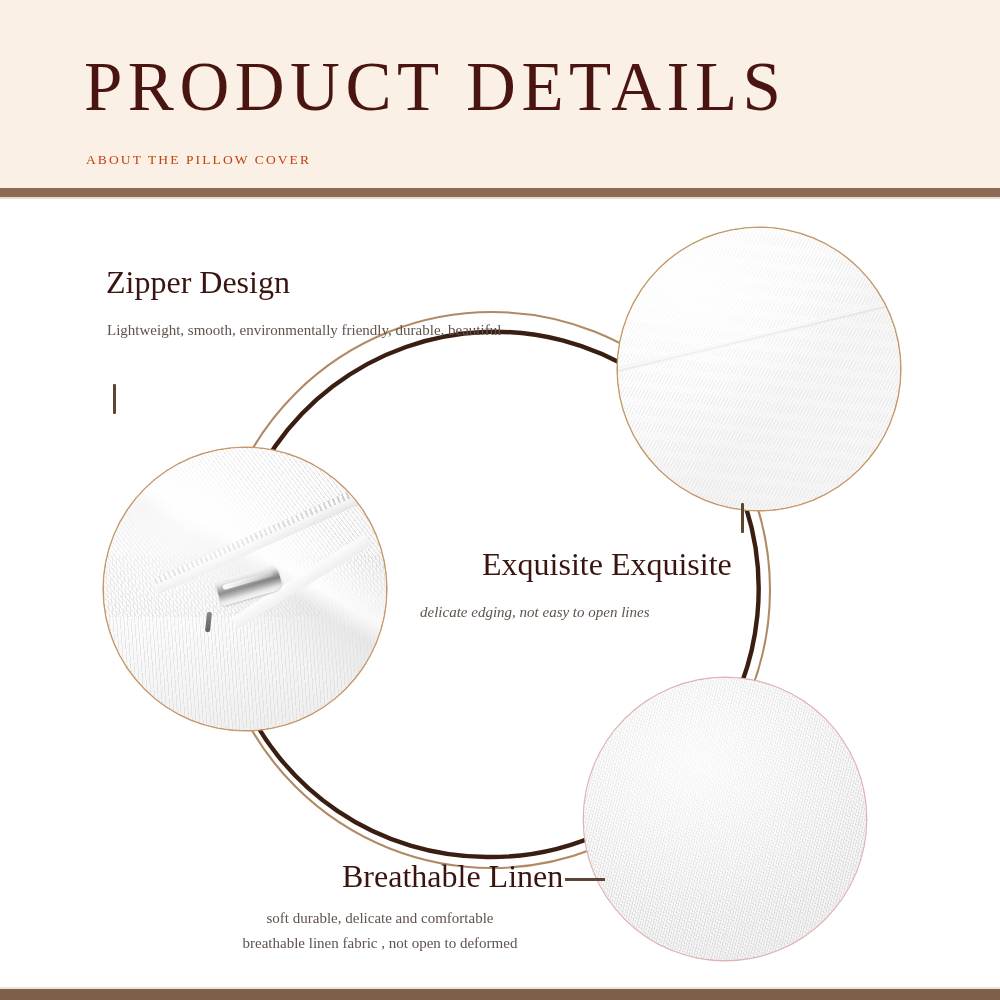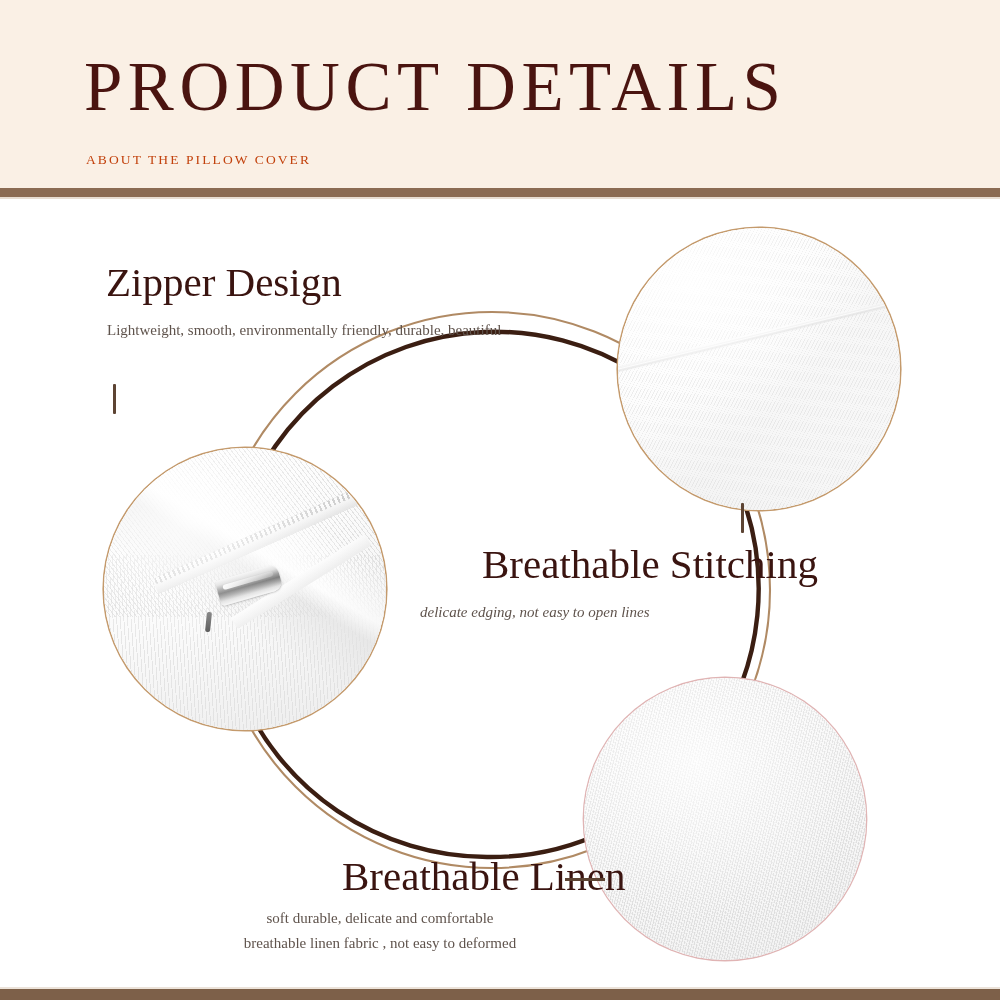--- a/index.html
+++ b/index.html
@@ -196,21 +196,21 @@
     position:absolute;inset:0;
     background:radial-gradient(115% 100% at 40% 30%,
       rgba(255,255,255,.8) 0%,rgba(250,250,250,.2) 55%,rgba(230,230,230,.35) 100%);
   }
 
   
   .feature-heading{
     position:absolute;
     font-family:"Liberation Serif",serif;
     color:#3a1410;
-    font-size:41px;line-height:36px;
+    font-size:32px;line-height:36px;
     white-space:nowrap;
   }
   .feature-body{
     position:absolute;
     font-family:"Liberation Serif",serif;
     color:#5f534c;
     font-size:15px;line-height:25px;
   }
   .tick{
     position:absolute;width:3px;background:#5d4433;border-radius:1px;
@@ -281,26 +281,26 @@
     <div class="warp"></div>
     <div class="weft"></div>
     <div class="shade"></div>
   </div>
 
   <div id="zipper-heading" class="feature-heading">Zipper Design</div>
   <div id="zipper-body" class="feature-body">Lightweight, smooth, environmentally friendly, durable, beautiful</div>
   <div id="zipper-tick" class="tick"></div>
 
   <div id="stitching-tick" class="tick"></div>
-  <div id="stitching-heading" class="feature-heading">Breathable Stitching</div>
+  <div id="stitching-heading" class="feature-heading">Exquisite Exquisite</div>
   <div id="stitching-body" class="feature-body">delicate edging, not easy to open lines</div>
 
   <div id="linen-heading" class="feature-heading">Breathable Linen</div>
   <div id="linen-dash"></div>
   <div id="linen-body" class="feature-body">
     <div>soft durable, delicate and comfortable</div>
-    <div>breathable linen fabric , not easy to deformed</div>
+    <div>breathable linen fabric , not open to deformed</div>
   </div>
 
   <div class="bottom-bar-light"></div>
   <div class="bottom-bar"></div>
 
 </div>
 
 </body></html>

